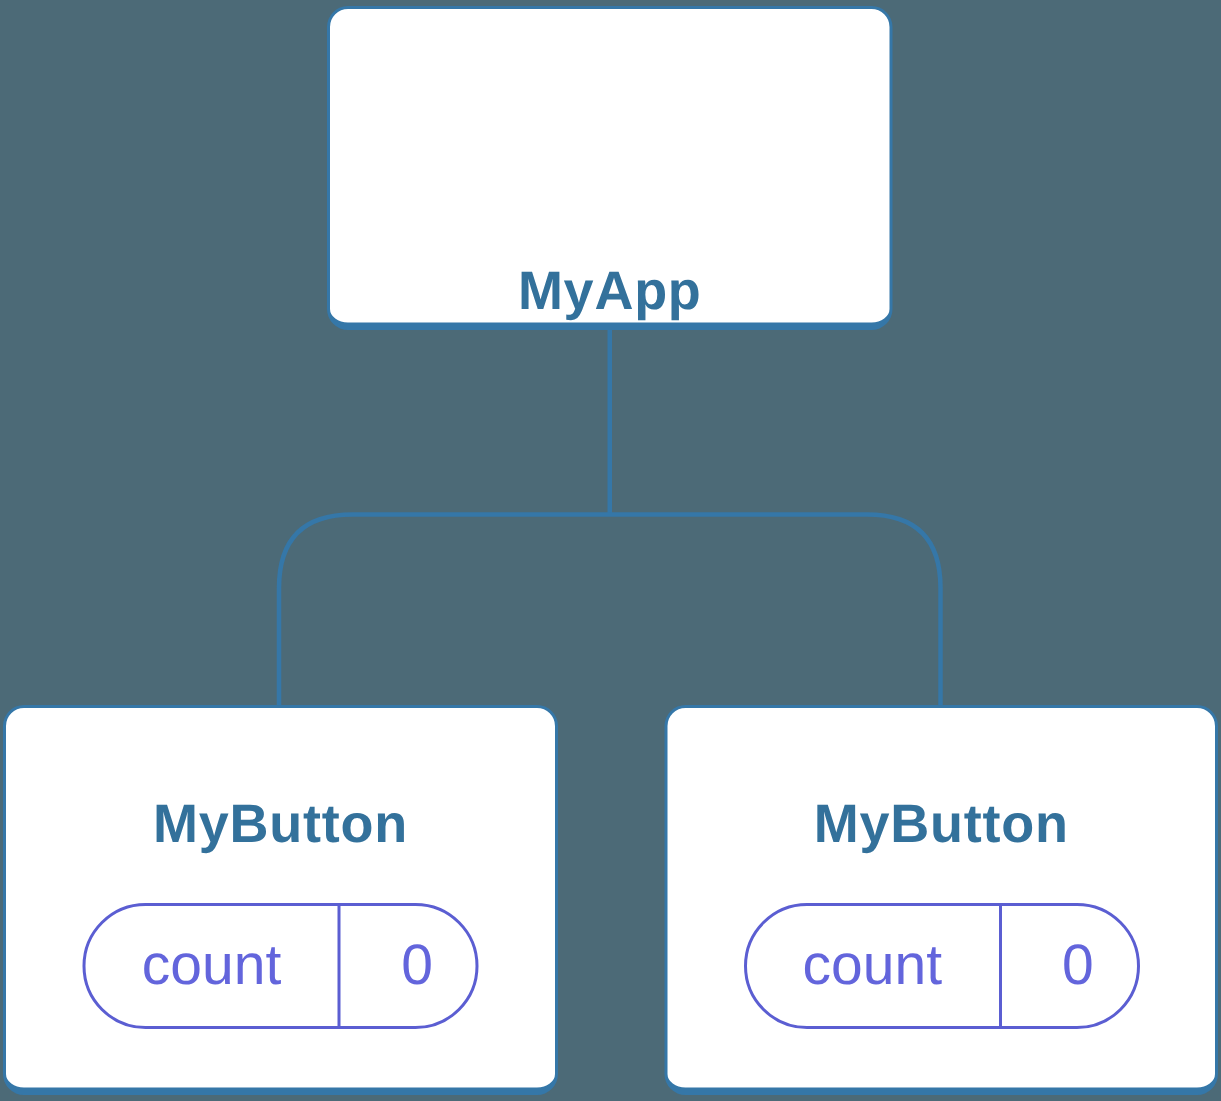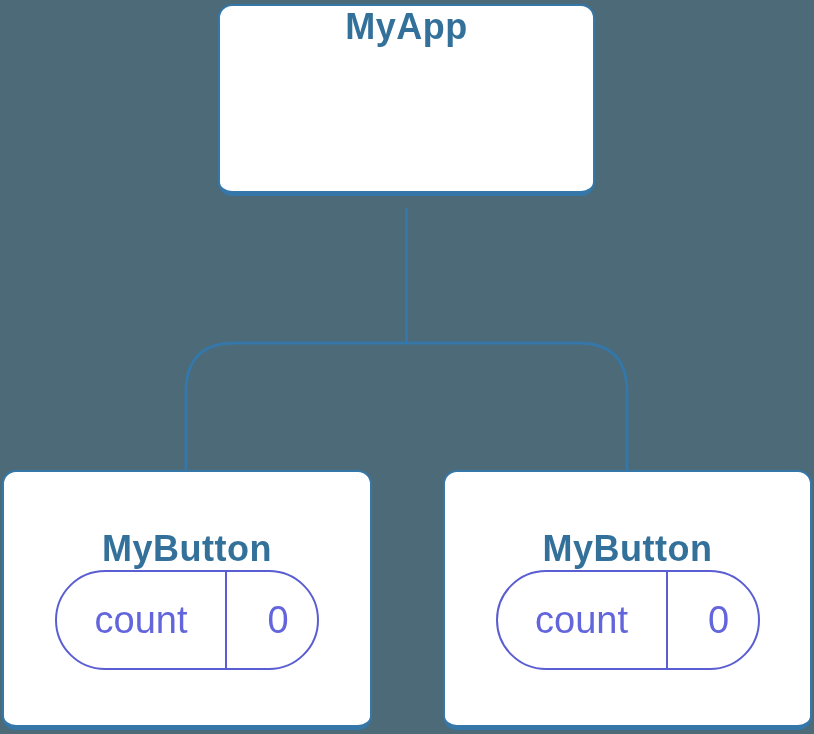--- a/index.html
+++ b/index.html
@@ -26,23 +26,23 @@
     border: 2px solid #3577A8;
     border-bottom-width: 5px;
     border-radius: 14px;
     box-sizing: border-box;
     z-index: 1;
   }
   .node-root {
     left: 218px;
     top: 4px;
     width: 377px;
-    height: 192px;
+    height: 216px;
     display: flex;
-    align-items: flex-start;
+    align-items: flex-end;
     justify-content: center;
   }
   .node-child {
     display: flex;
     flex-direction: column;
     align-items: center;
   }
   .node-child-left {
     left: 2px;
     top: 470px;
@@ -59,22 +59,23 @@
     color: #33719B;
     font-size: 36px;
     font-weight: 600;
     letter-spacing: 0.5px;
     line-height: 42px;
   }
   .node-child .node-label {
     margin-top: 56px;
   }
   .state-pill {
+    margin-top: 32px;
     width: 264px;
-    height: 100px;
+    height: 84px;
     box-sizing: border-box;
     border: 2px solid #5B5ED2;
     border-radius: 50px;
     overflow: hidden;
     display: flex;
     color: #6365DC;
     font-size: 38px;
     font-weight: 400;
     gap: 12px;
   }

